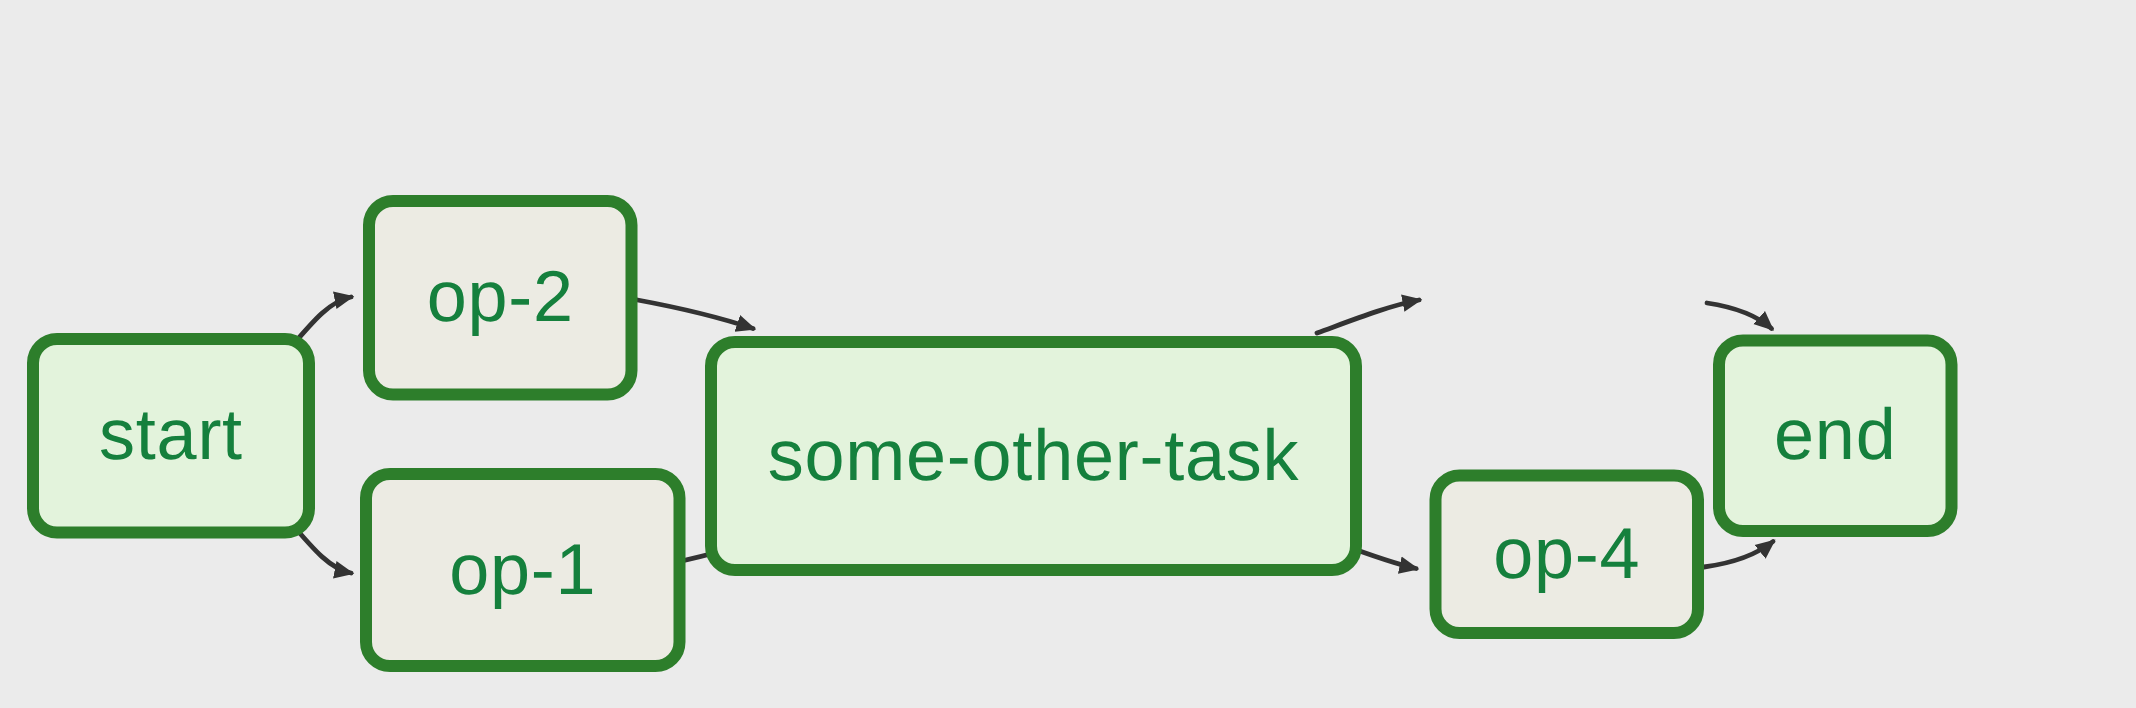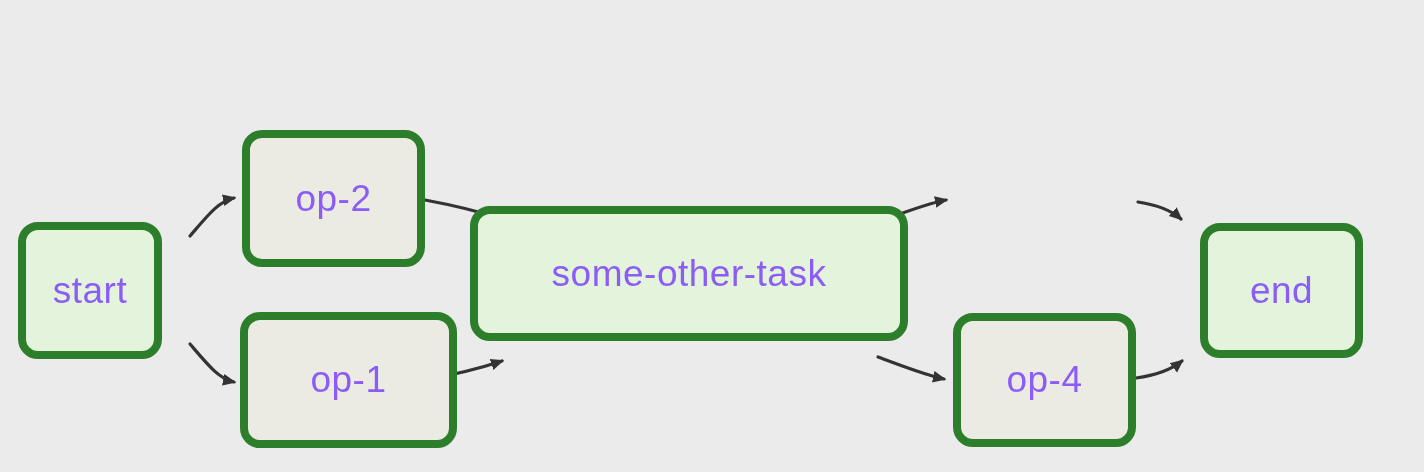--- a/index.html
+++ b/index.html
@@ -27,36 +27,36 @@
     stroke-linecap:round;
   }
   .node{
     position:absolute;
     box-sizing:border-box;
     border:8px solid #2d7e2b;
     border-radius:20px;
     display:flex;
     align-items:center;
     justify-content:center;
-    font-size:37px;
-    color:#8b5cf6;
+    font-size:48px;
+    color:#15803d;
     letter-spacing:0.5px;
     cursor:default;
     user-select:none;
   }
   .fill-green{ background:#e3f3dc; }
   .fill-beige{ background:#ecebe3; }
 
-  .n-start { left:18px;   top:222px; width:144px; height:137px; }
+  .n-start { left:18px;   top:222px; width:192px; height:137px; }
   .n-op2   { left:242px;  top:130px; width:183px; height:137px; }
   .n-op1   { left:240px;  top:312px; width:217px; height:136px; }
-  .n-sot   { left:470px;  top:206px; width:438px; height:135px; }
+  .n-sot   { left:470px;  top:224px; width:438px; height:160px; }
   .n-op3   { left:955px;  top:132px; width:183px; height:135px; }
-  .n-op4   { left:953px;  top:313px; width:183px; height:134px; }
-  .n-end   { left:1200px; top:223px; width:163px; height:135px; }
+  .n-op4   { left:953px;  top:313px; width:183px; height:113px; }
+  .n-end   { left:1142px; top:223px; width:163px; height:135px; }
 </style>
 </head>
 <body>
 
 <div class="canvas">
 
   <svg class="edge-layer" viewBox="0 0 1424 472" xmlns="http://www.w3.org/2000/svg">
     <defs>
       <marker id="arrow" viewBox="0 0 10 10" refX="7.5" refY="5" markerWidth="4.6" markerHeight="4.6" orient="auto-start-reverse" markerUnits="strokeWidth">
         <path d="M 0 1 L 9 5 L 0 9 z" fill="#333333"></path>

